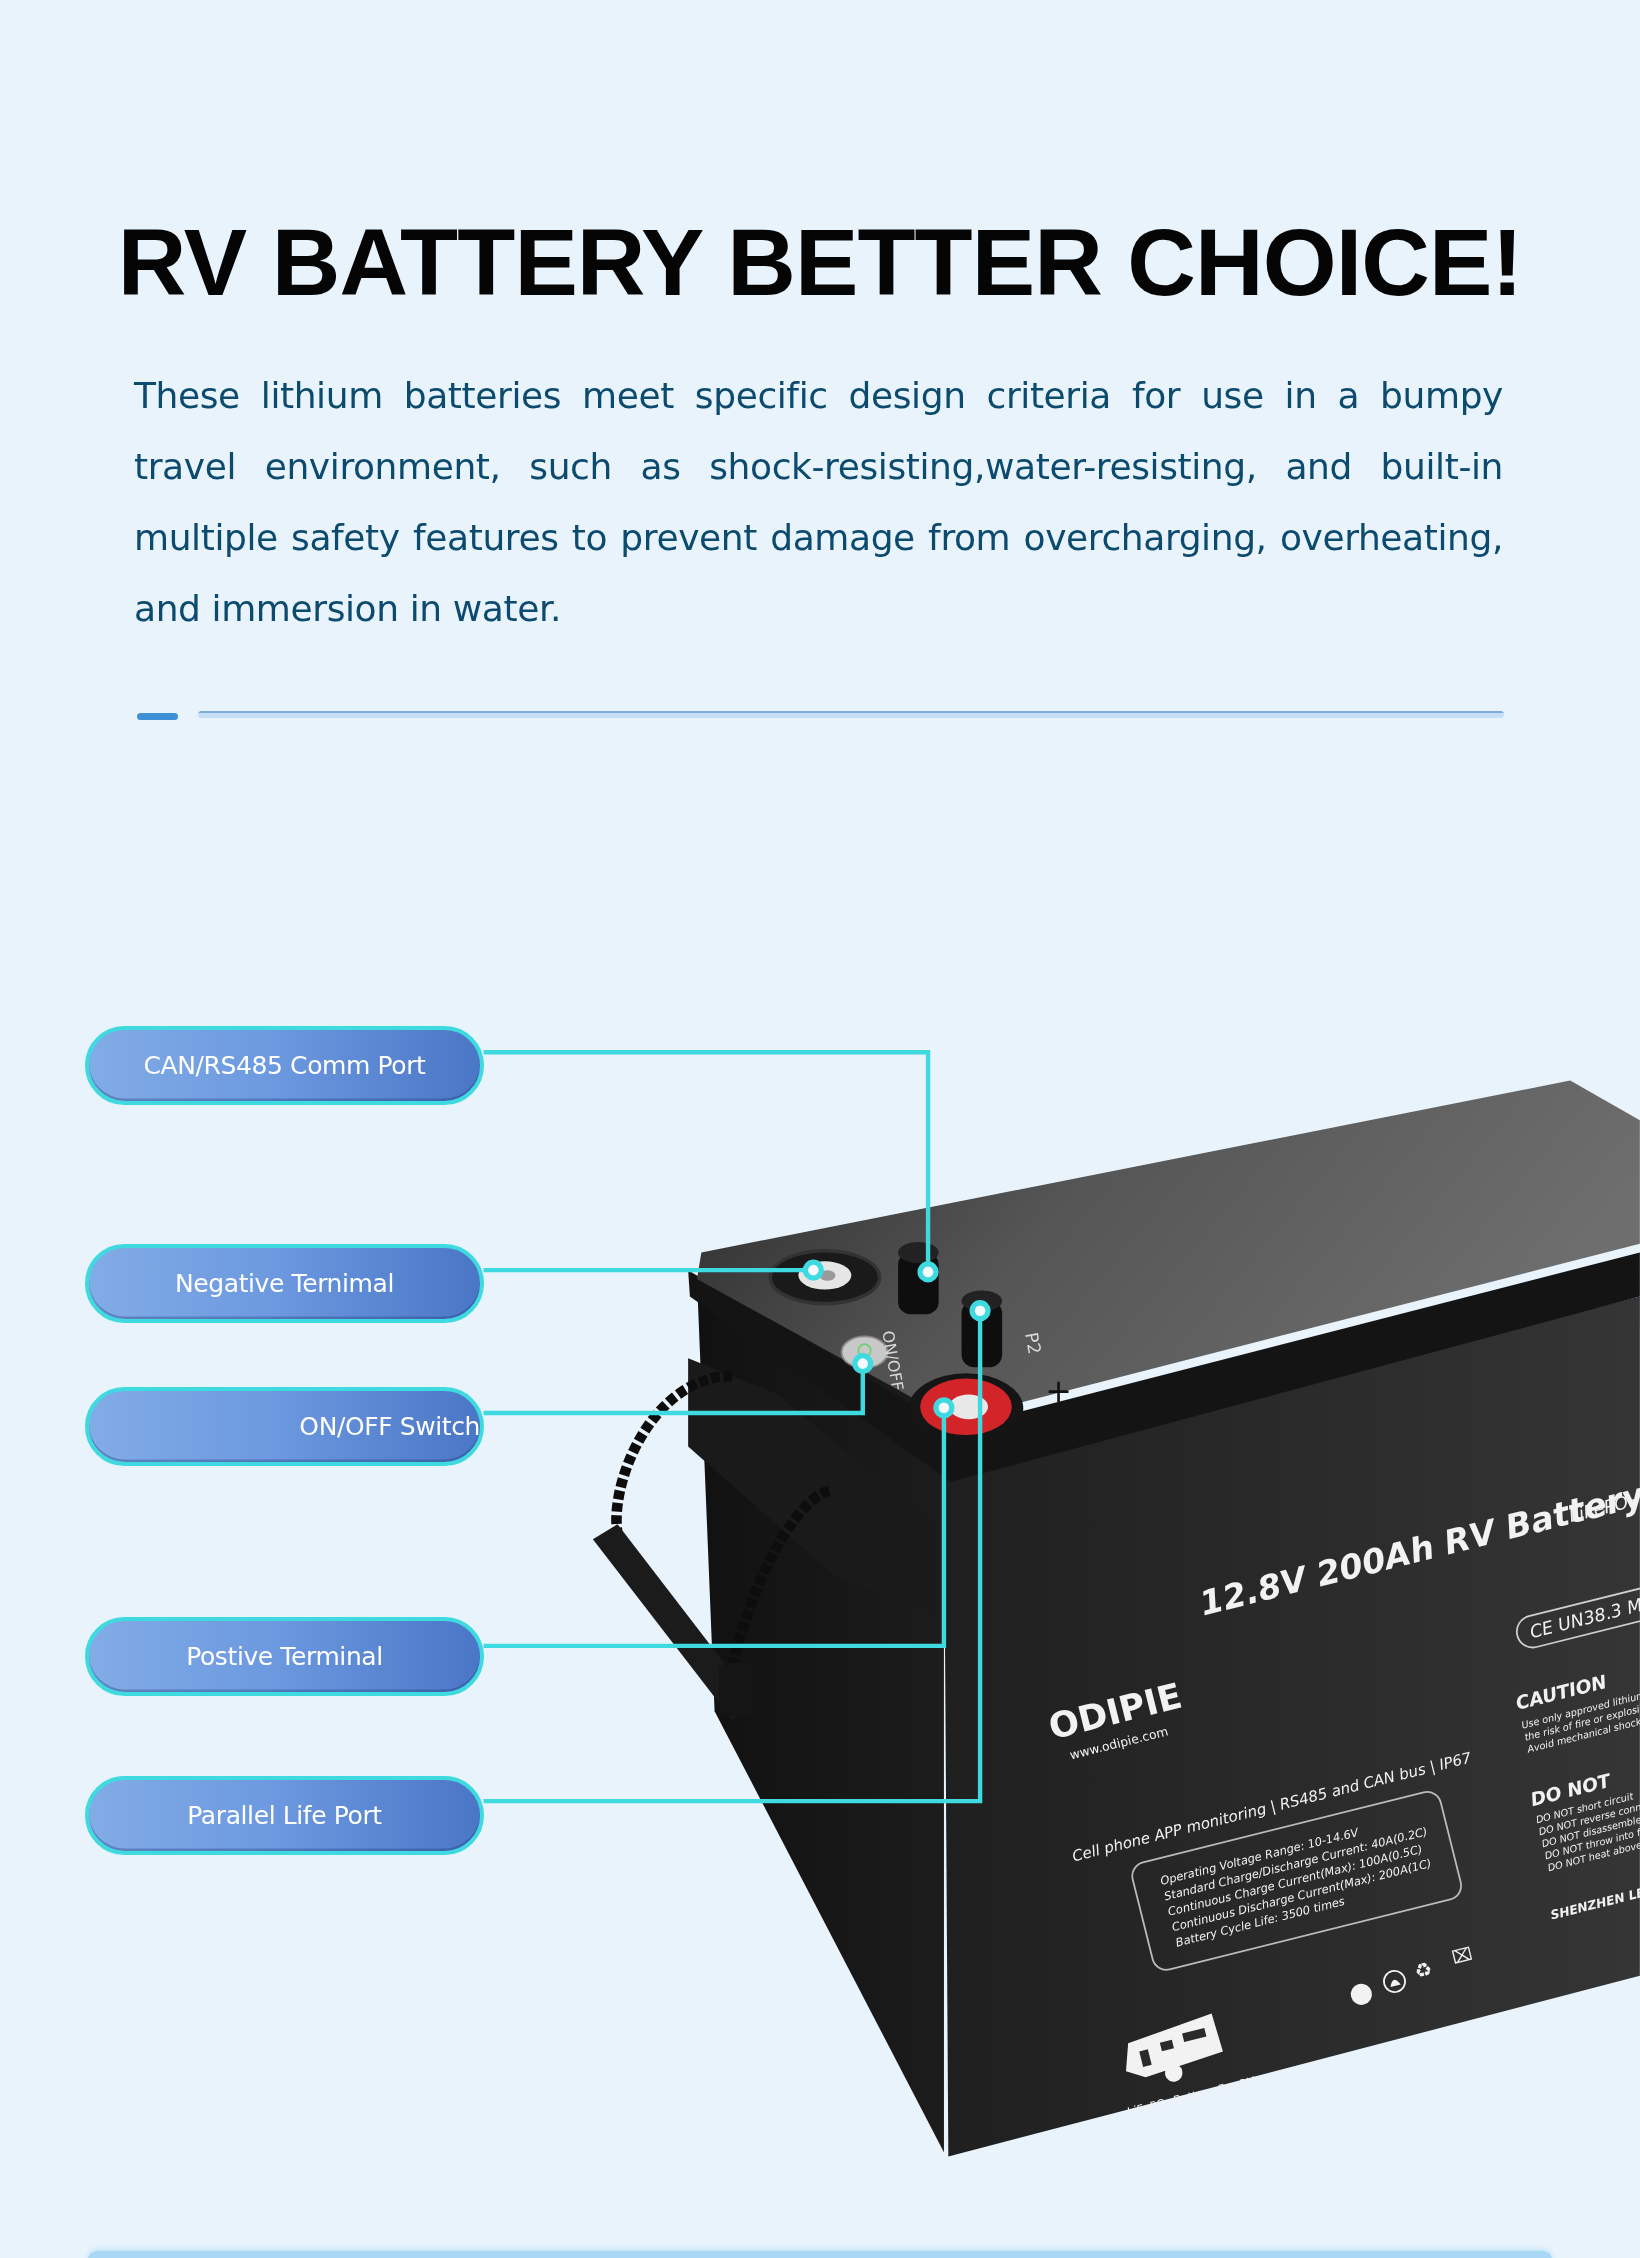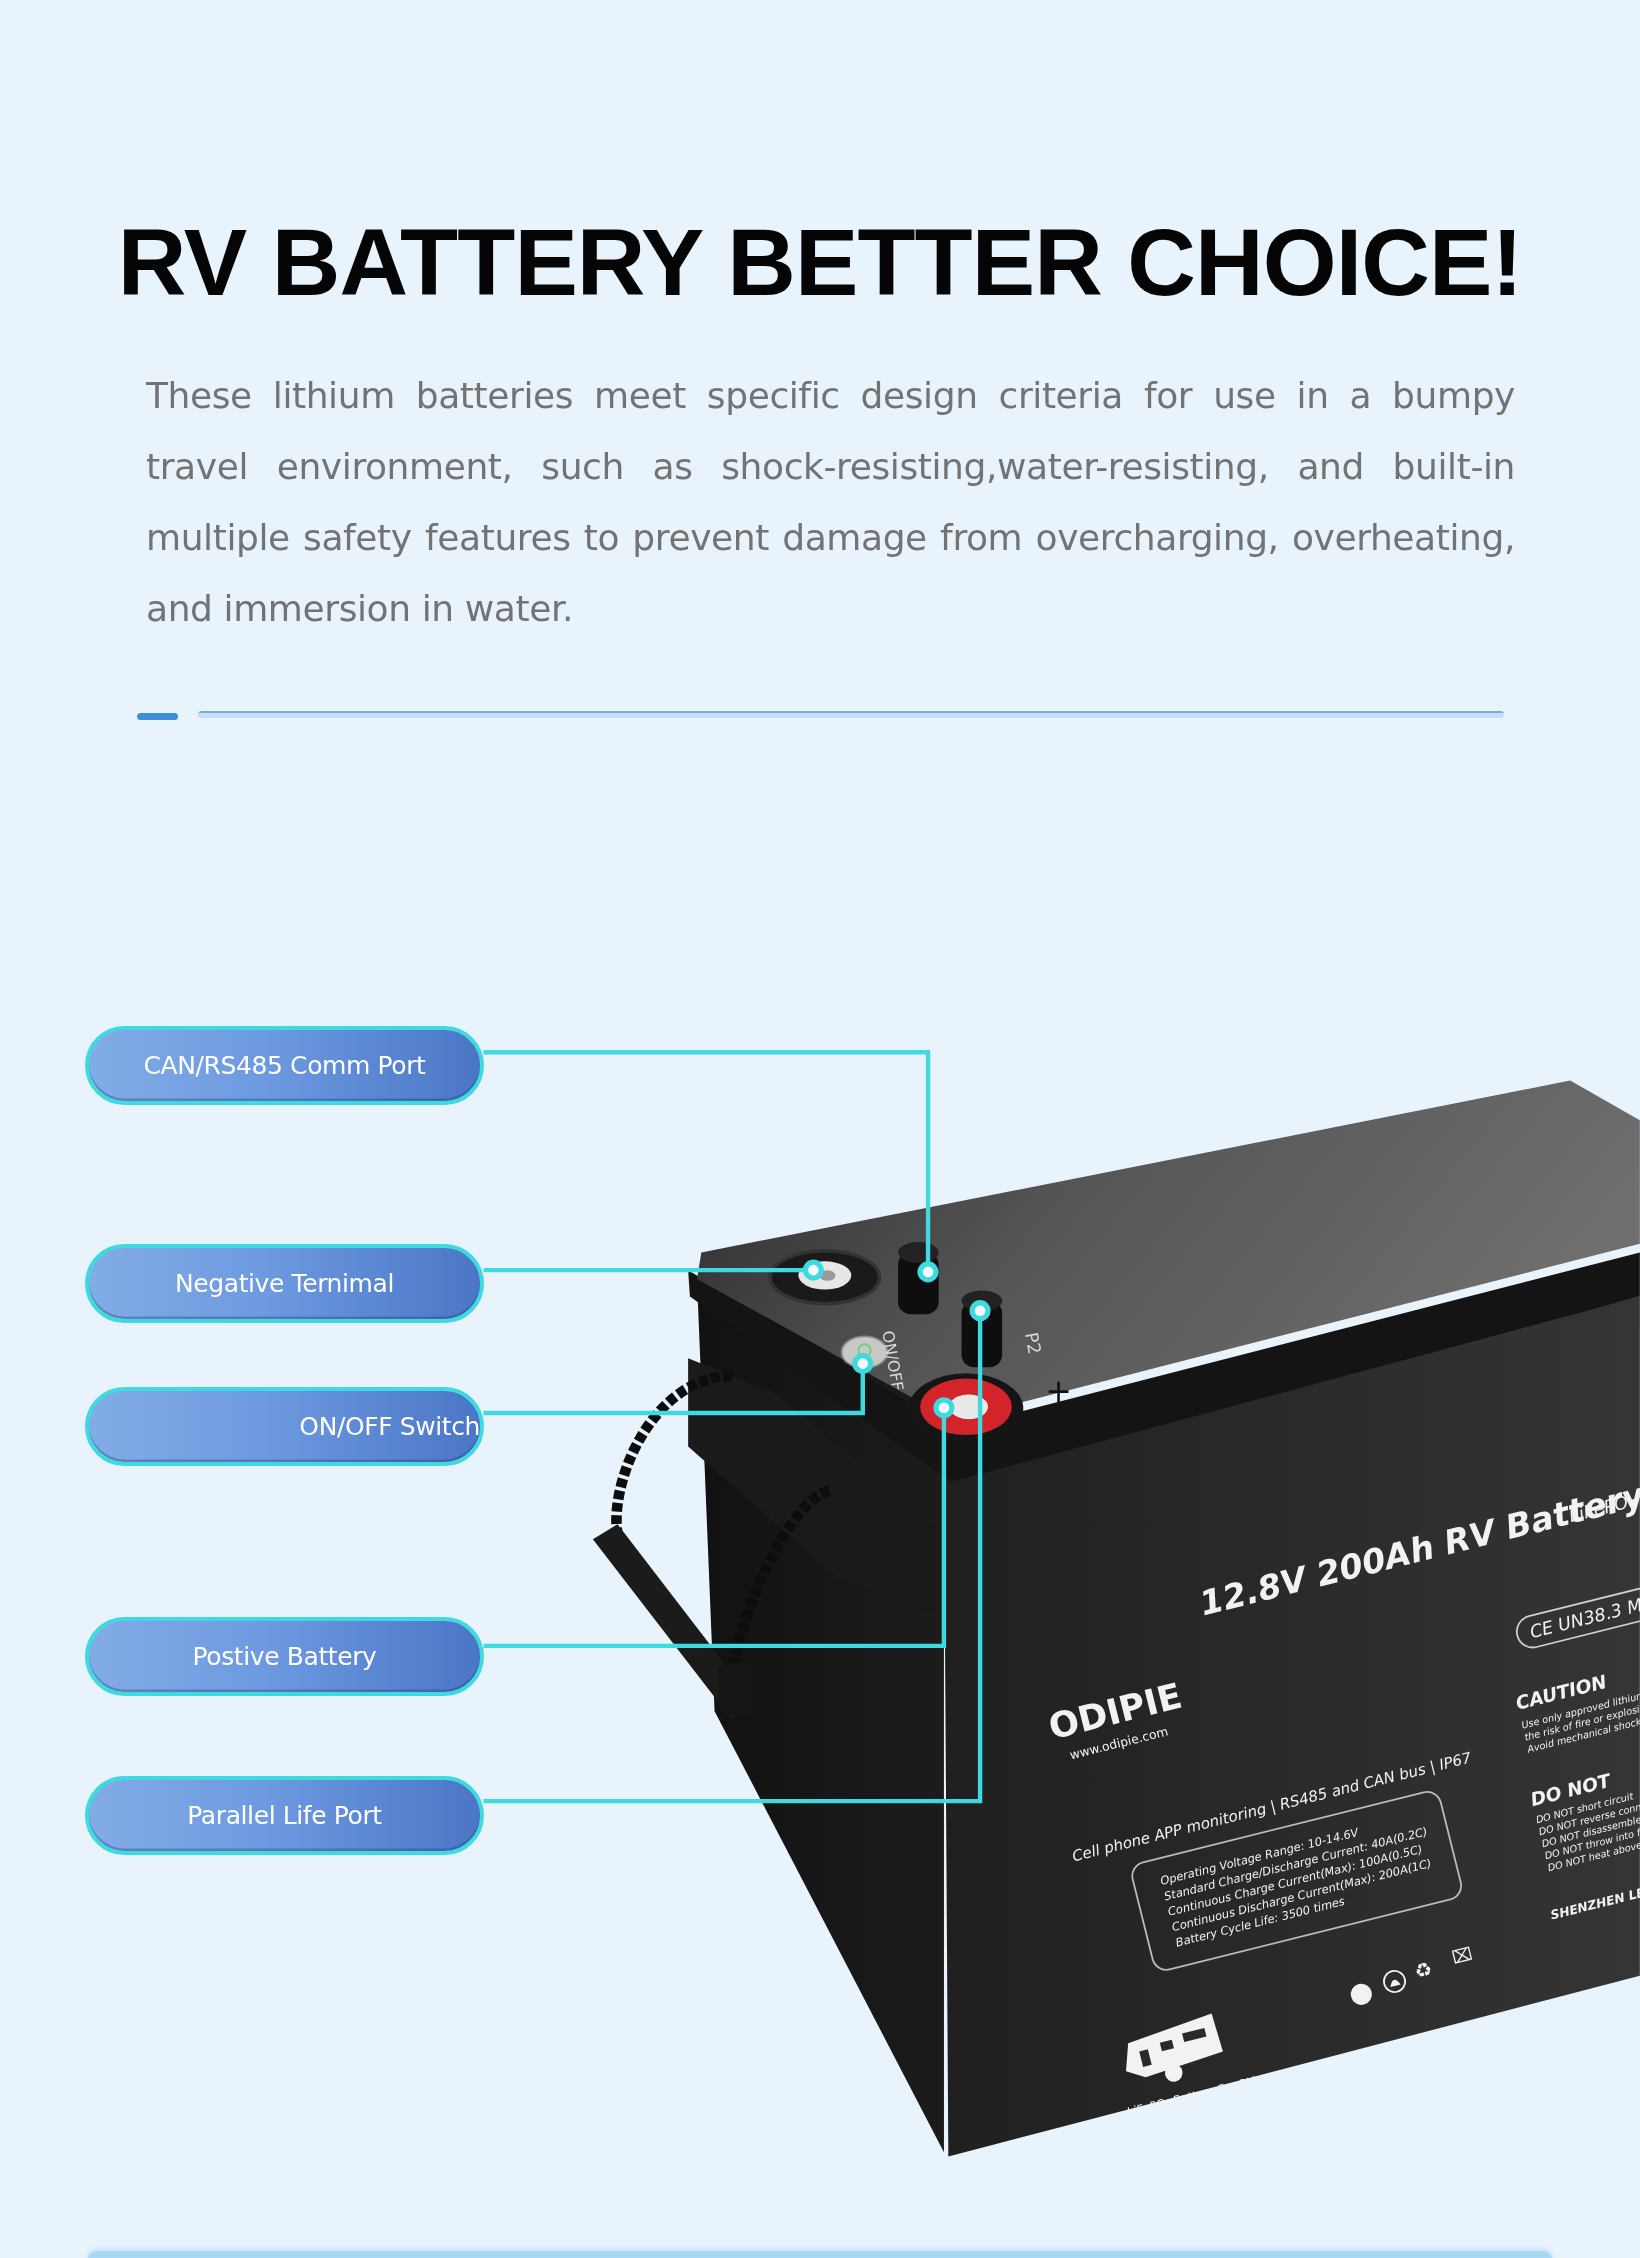--- a/index.html
+++ b/index.html
@@ -9,23 +9,23 @@
       font-family: "DejaVu Sans", "Liberation Sans", sans-serif;
     }
     .headline {
       position: absolute; left: 0; top: 205px; width: 1640px; text-align: center;
       font-family: "Liberation Sans", "DejaVu Sans", sans-serif;
       font-weight: 900; font-size: 95px; letter-spacing: -0.9px; color: #050505;
       margin: 0; line-height: 115px;
       transform: scaleX(1.0);
     }
     .intro {
-      position: absolute; left: 146px; top: 360px; width: 1369px;
+      position: absolute; left: 134px; top: 360px; width: 1369px;
       font-family: "DejaVu Sans", sans-serif;
-      font-size: 36px; line-height: 71px; color: #737373;
+      font-size: 36px; line-height: 71px; color: #0c4a6e;
       text-align: justify; text-align-last: left; margin: 0;
       letter-spacing: -0.4px;
     }
     .divider-dot {
       position: absolute; left: 137px; top: 713px; width: 41px; height: 7px;
       background: #3d8fd6; border-radius: 3.5px;
     }
     .divider-line {
       position: absolute; left: 198px; top: 711px; width: 1306px; height: 7px;
       border-radius: 3.5px;
@@ -174,20 +174,20 @@
 <div class="pill" style="top:1013px;">
   <span>CAN/RS485 Comm Port</span>
 </div>
 <div class="pill" style="top:1231px;justify-content:center;">
   <span>Negative Ternimal</span>
 </div>
 <div class="pill" style="top:1374px;justify-content:flex-end;">
   <span>ON/OFF Switch</span>
 </div>
 <div class="pill" style="top:1604px;">
-  <span>Postive Battery</span>
+  <span>Postive Terminal</span>
 </div>
 <div class="pill" style="top:1763px;">
   <span>Parallel Life Port</span>
 </div>
 
 <div class="bottom-bar"></div>
 
 
 </body></html>

